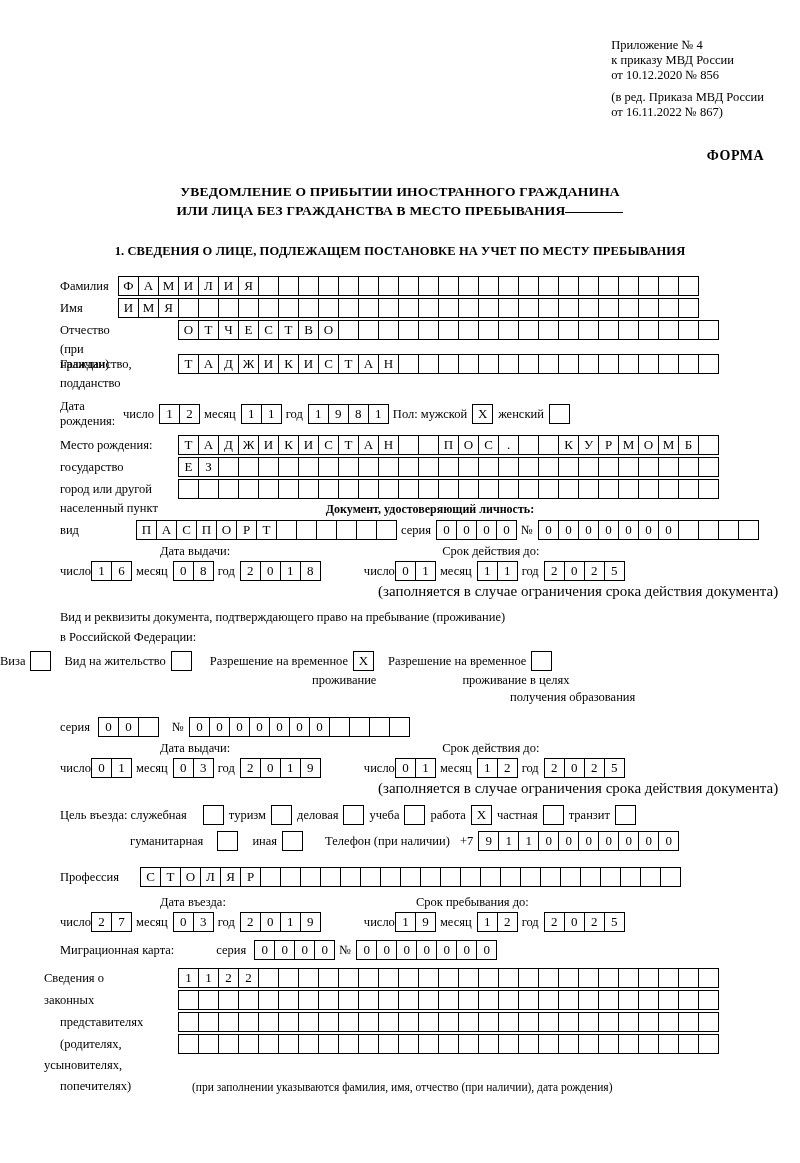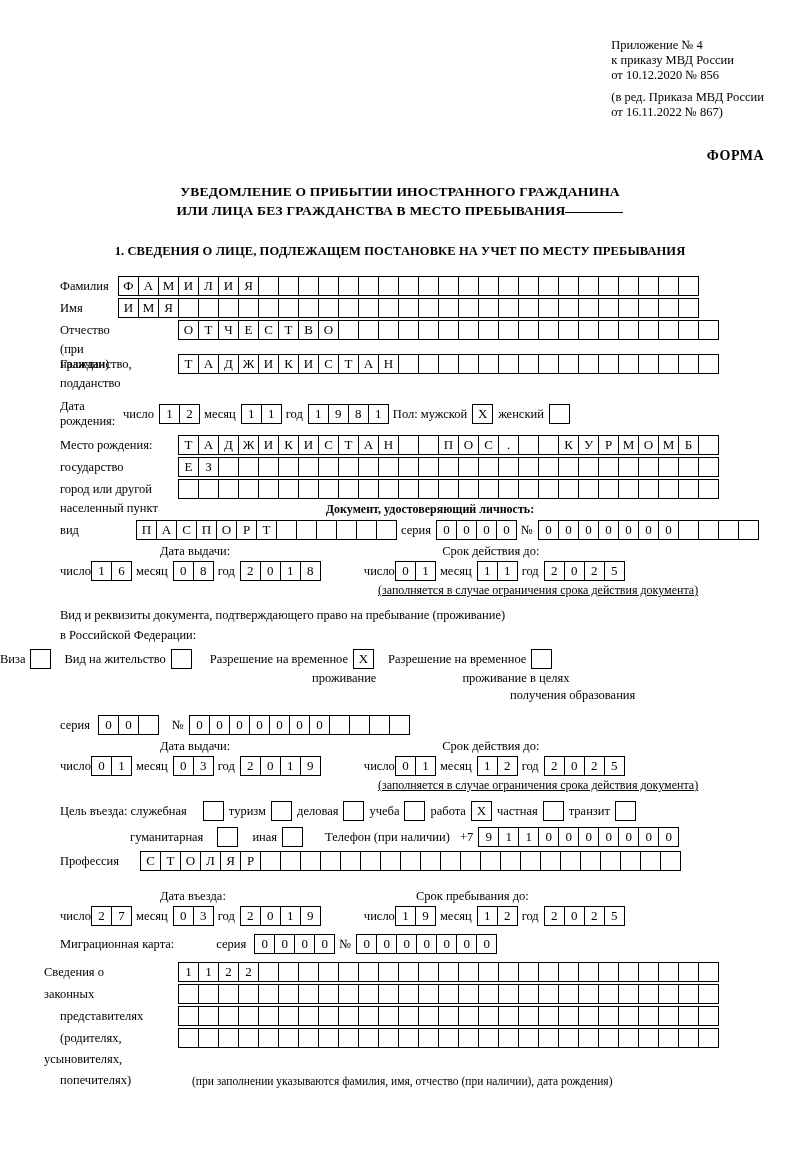--- a/index.html
+++ b/index.html
@@ -80,21 +80,21 @@
     vertical-align:middle;
   }
 
   .inline-txt{padding:0 5px;white-space:nowrap;}
   .small{font-size:11.5px;}
 
   .hdr-doc{
     text-align:center;font-weight:bold;font-size:12px;margin:6px 0 3px 0;
   }
 
-  .note-right{font-size:12px;padding-left:378px;text-decoration:underline;}
+  .note-right{font-size:15px;padding-left:378px;}
 
   .multiline-label{
     width:118px;padding-left:44px;box-sizing:border-box;font-size:12.5px;line-height:19px;
   }
 </style>
 </head>
 <body>
 
 <div class="page">
 
@@ -608,21 +608,21 @@
           <div class="c">0</div>
           <div class="c">0</div>
           <div class="c">0</div>
           <div class="c">0</div>
           <div class="c">0</div>
           <div class="c">0</div>
           <div class="c">0</div>
         </div>
     </div>
 
-    <div class="row" style="margin-top:4px">
+    <div class="row" style="margin-top:16px">
       <div class="lbl lbl-left">Профессия</div>
       <div style="width:22px"></div>
       <div class="cells">
           <div class="c">С</div>
           <div class="c">Т</div>
           <div class="c">О</div>
           <div class="c">Л</div>
           <div class="c">Я</div>
           <div class="c">Р</div>
           <div class="c"></div>
@@ -642,21 +642,21 @@
           <div class="c"></div>
           <div class="c"></div>
           <div class="c"></div>
           <div class="c"></div>
           <div class="c"></div>
           <div class="c"></div>
           <div class="c"></div>
         </div>
     </div>
 
-    <div class="row" style="margin-top:18px">
+    <div class="row" style="margin-top:8px">
       <div style="width:160px"></div>
       <div class="lbl">Дата въезда:</div>
       <div style="width:190px"></div>
       <div class="lbl">Срок пребывания до:</div>
     </div>
 
     <div class="row">
       <div class="lbl" style="padding-left:60px">число</div>
       <div class="cells">
           <div class="c">2</div>

